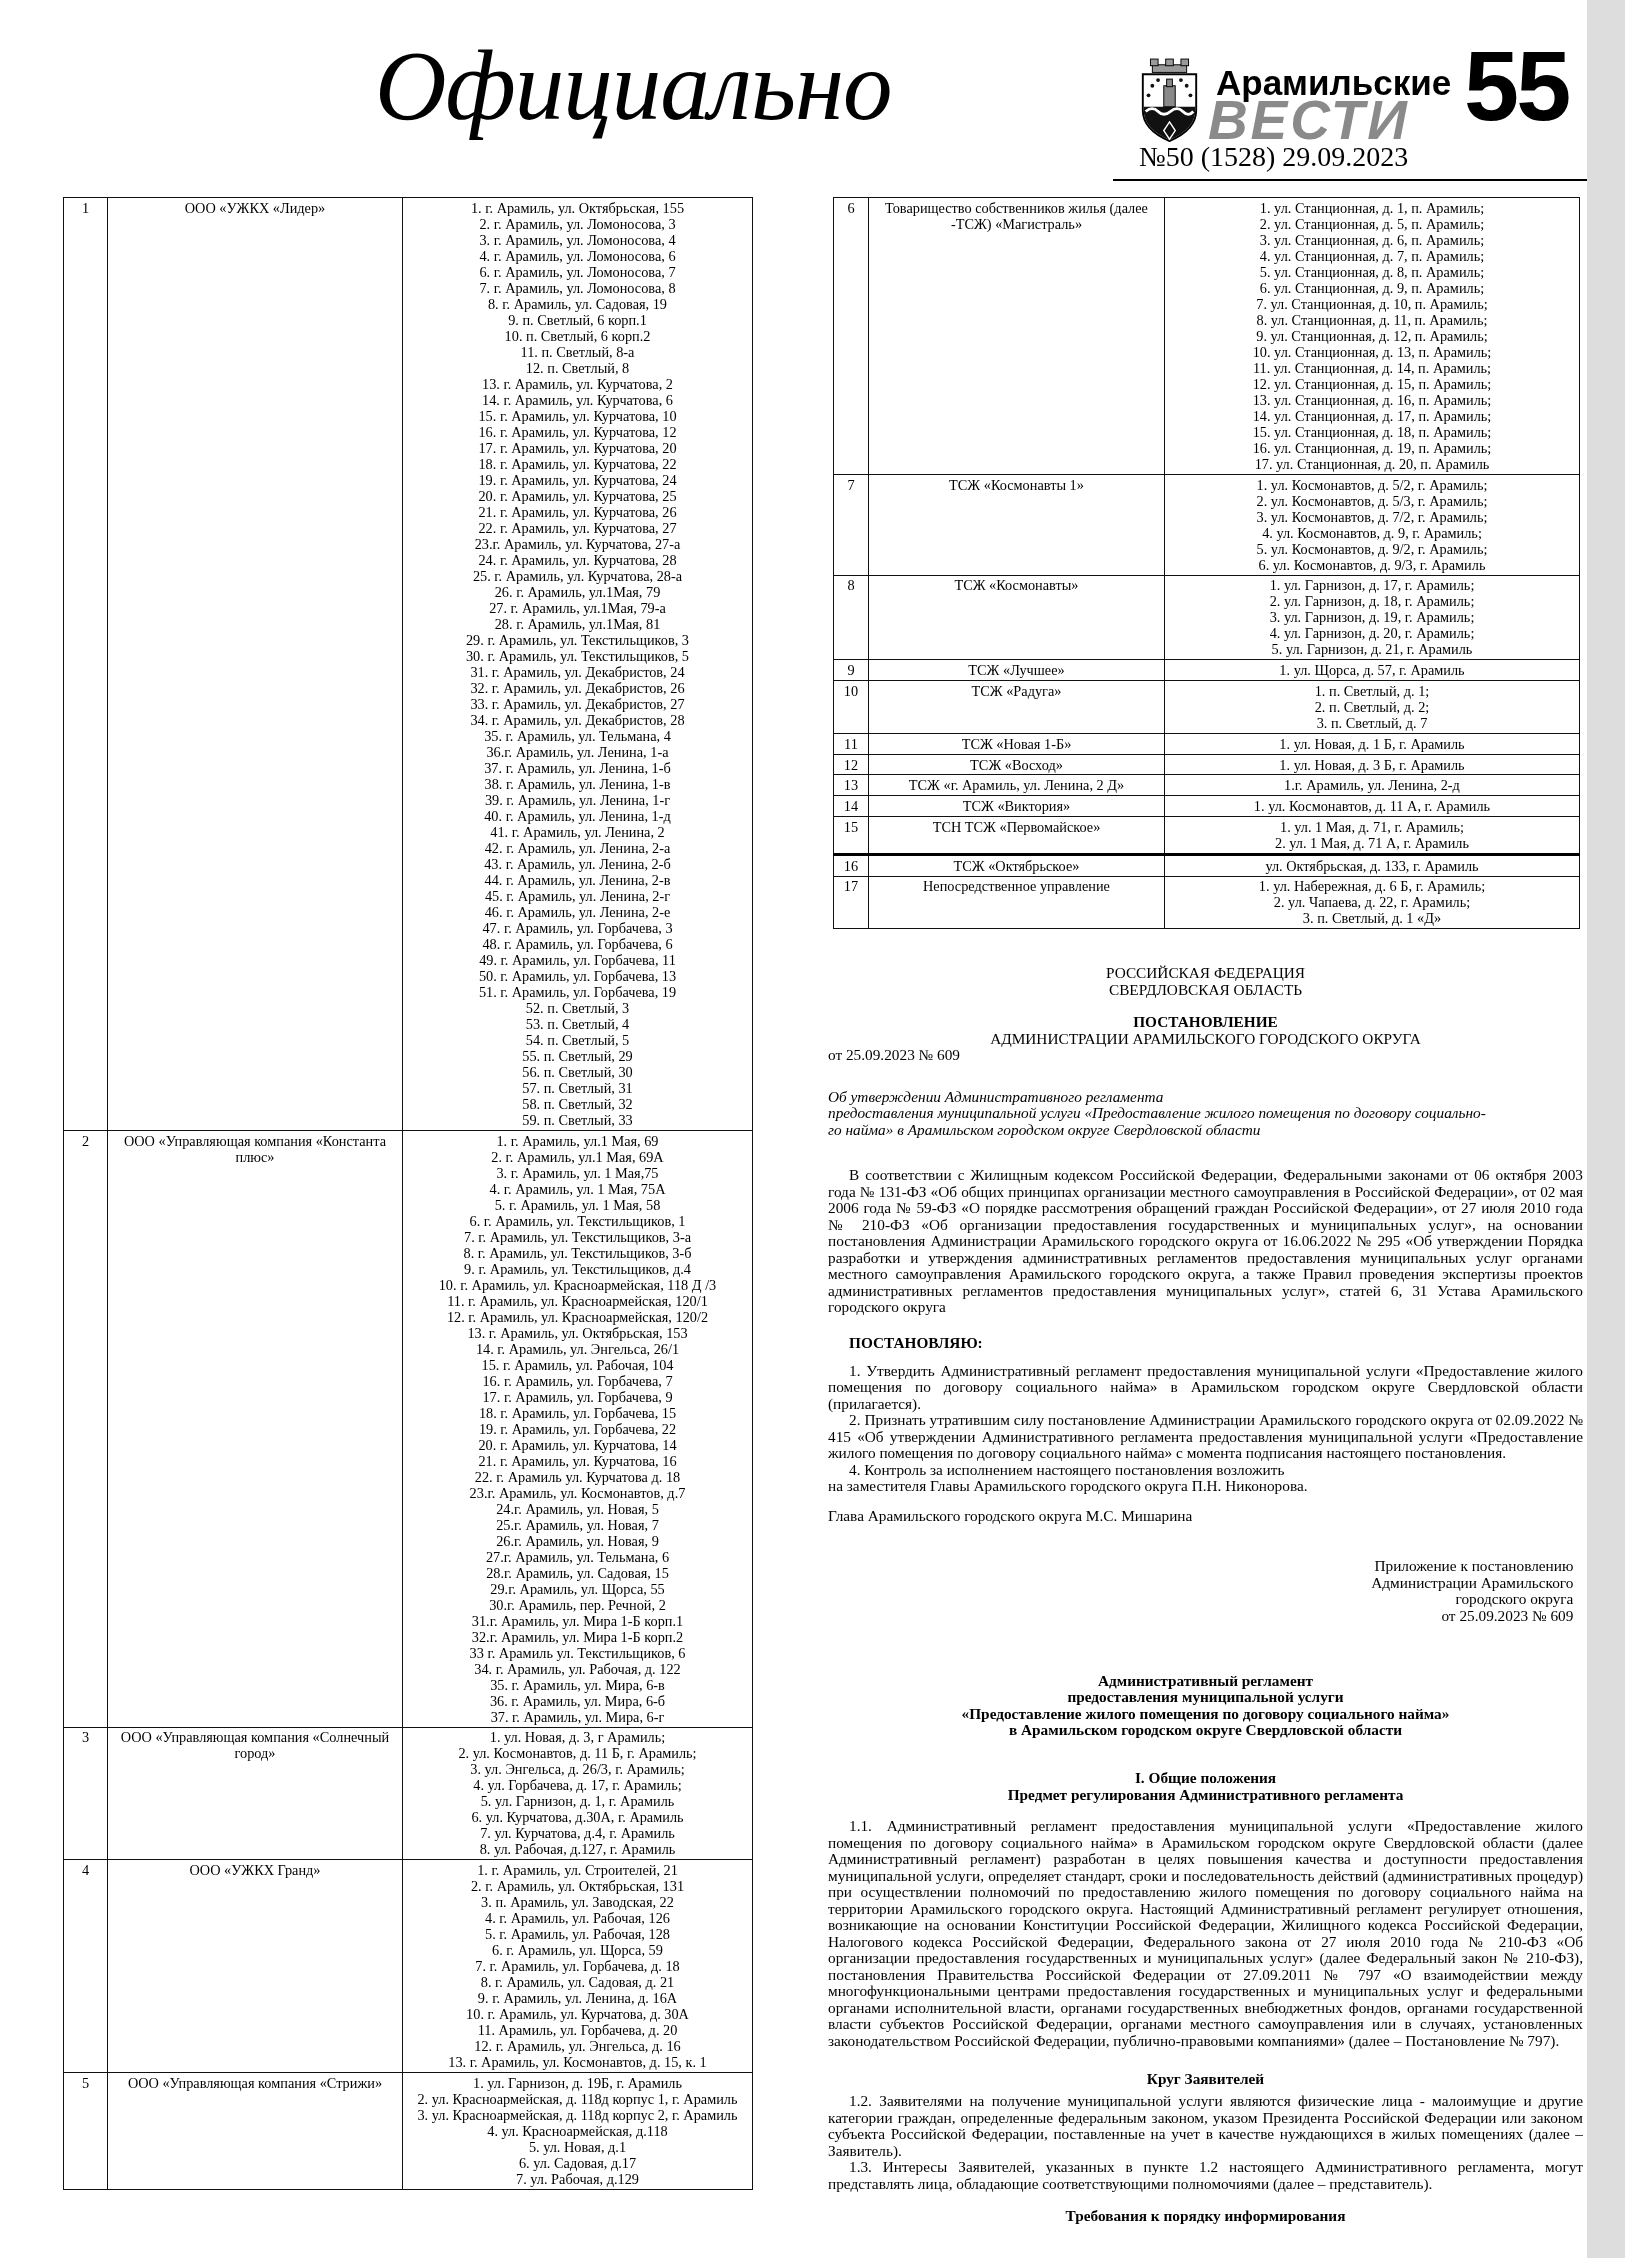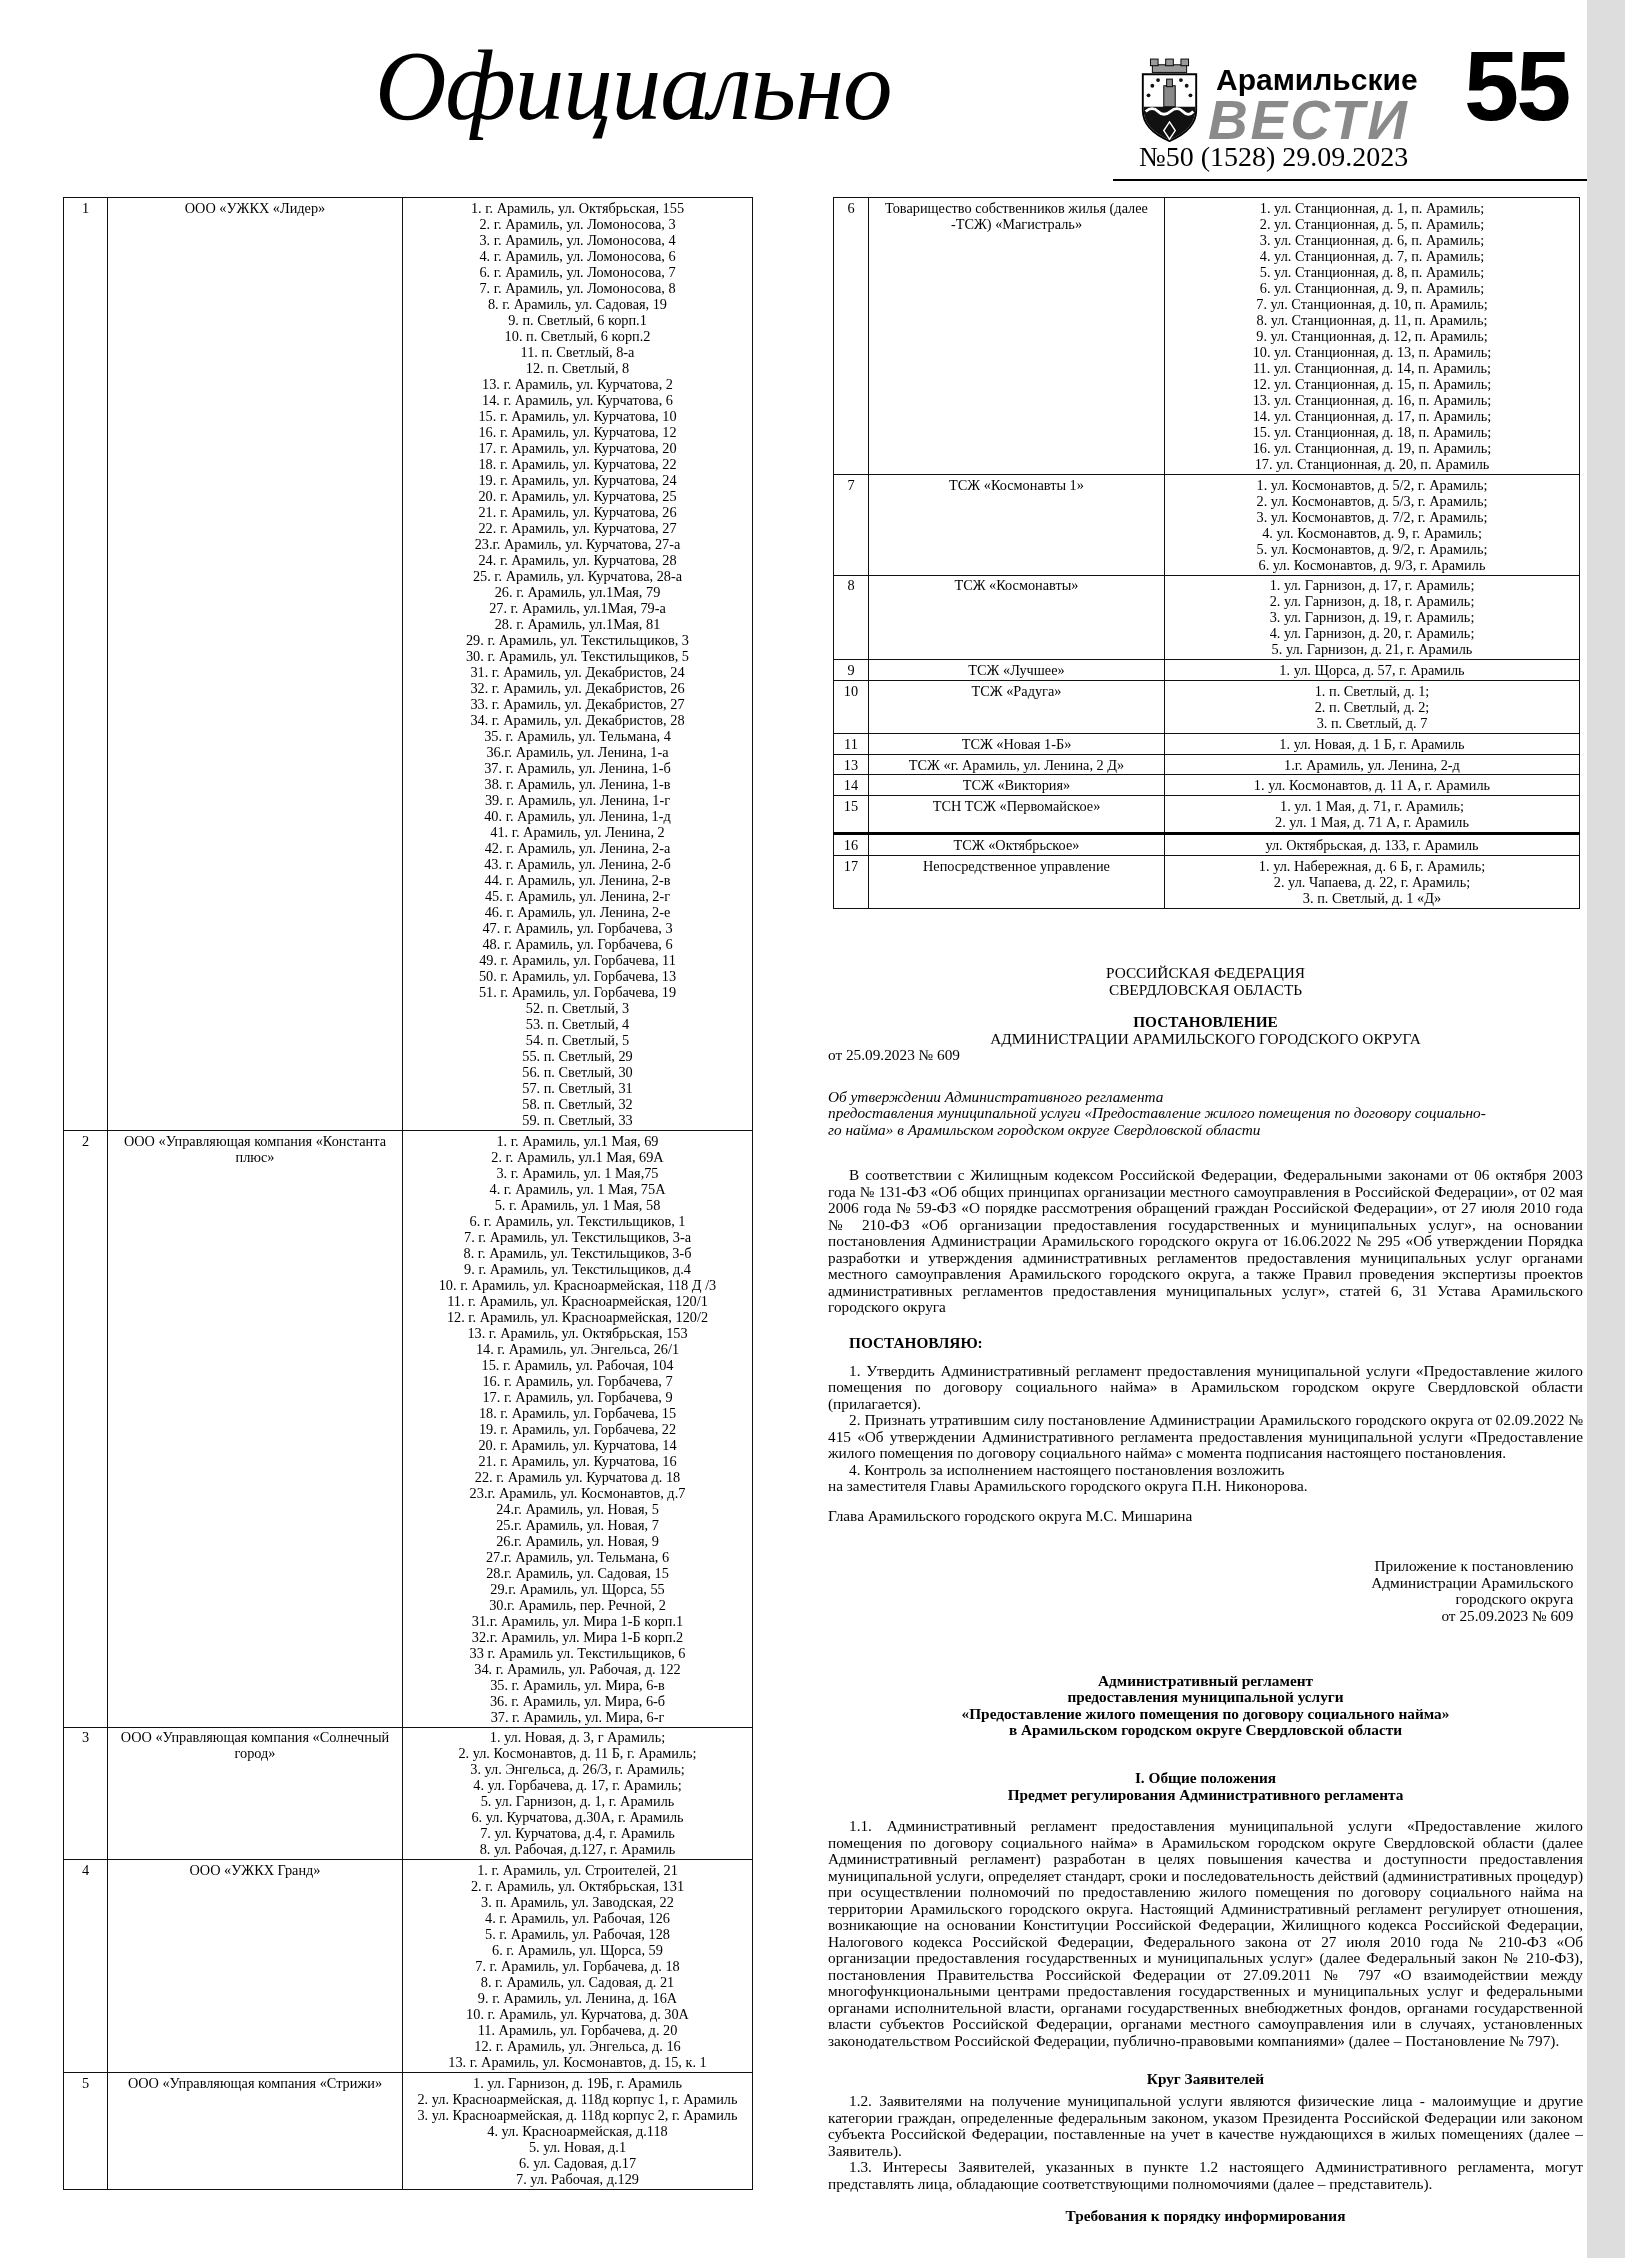--- a/index.html
+++ b/index.html
@@ -4,21 +4,21 @@
 <style>
   html,body{margin:0;padding:0;background:#ddd;}
   .page{position:relative;width:1587px;height:2259px;background:#ffffff;
         font-family:"Liberation Serif",serif;color:#000;overflow:hidden;}
 
   
   .section-title{position:absolute;left:375px;top:29px;font-size:99px;font-style:italic;
                  font-family:"Liberation Serif",serif;letter-spacing:-1px;white-space:nowrap;}
   .coat{position:absolute;left:1139px;top:57px;}
   .brand-top{position:absolute;left:1216px;top:63px;font-family:"Liberation Sans",sans-serif;
-             font-weight:bold;font-size:30px;white-space:nowrap;}
+             font-weight:bold;font-size:35px;white-space:nowrap;}
   .brand-main{position:absolute;left:1208px;top:88px;font-family:"Liberation Sans",sans-serif;
               font-weight:bold;font-size:55px;letter-spacing:2.9px;color:#8a8a8a;white-space:nowrap;font-style:italic;}
   .issue{position:absolute;left:1139px;top:141px;font-size:28px;white-space:nowrap;}
   .page-number{position:absolute;left:1464px;top:36px;font-family:"Liberation Sans",sans-serif;
                font-weight:800;font-size:99px;letter-spacing:-2.9px;line-height:1;}
   .masthead-rule{position:absolute;left:1113px;top:179px;width:510px;height:1.9px;background:#000;}
 
   
   .mgmt-table{position:absolute;border-collapse:collapse;table-layout:fixed;
               font-size:14.3px;line-height:16px;text-align:center;}
@@ -308,20 +308,27 @@
           </td>
         </tr>
         <tr>
           <td class="c-num">11</td>
           <td class="c-company">ТСЖ «Новая 1-Б»</td>
           <td class="c-addresses">
             <div>1. ул. Новая, д. 1 Б, г. Арамиль</div>
           </td>
         </tr>
         <tr>
+          <td class="c-num">12</td>
+          <td class="c-company">ТСЖ «Восход»</td>
+          <td class="c-addresses">
+            <div>1. ул. Новая, д. 3 Б, г. Арамиль</div>
+          </td>
+        </tr>
+        <tr>
           <td class="c-num">13</td>
           <td class="c-company">ТСЖ «г. Арамиль, ул. Ленина, 2 Д»</td>
           <td class="c-addresses">
             <div>1.г. Арамиль, ул. Ленина, 2-д</div>
           </td>
         </tr>
         <tr>
           <td class="c-num">14</td>
           <td class="c-company">ТСЖ «Виктория»</td>
           <td class="c-addresses">

